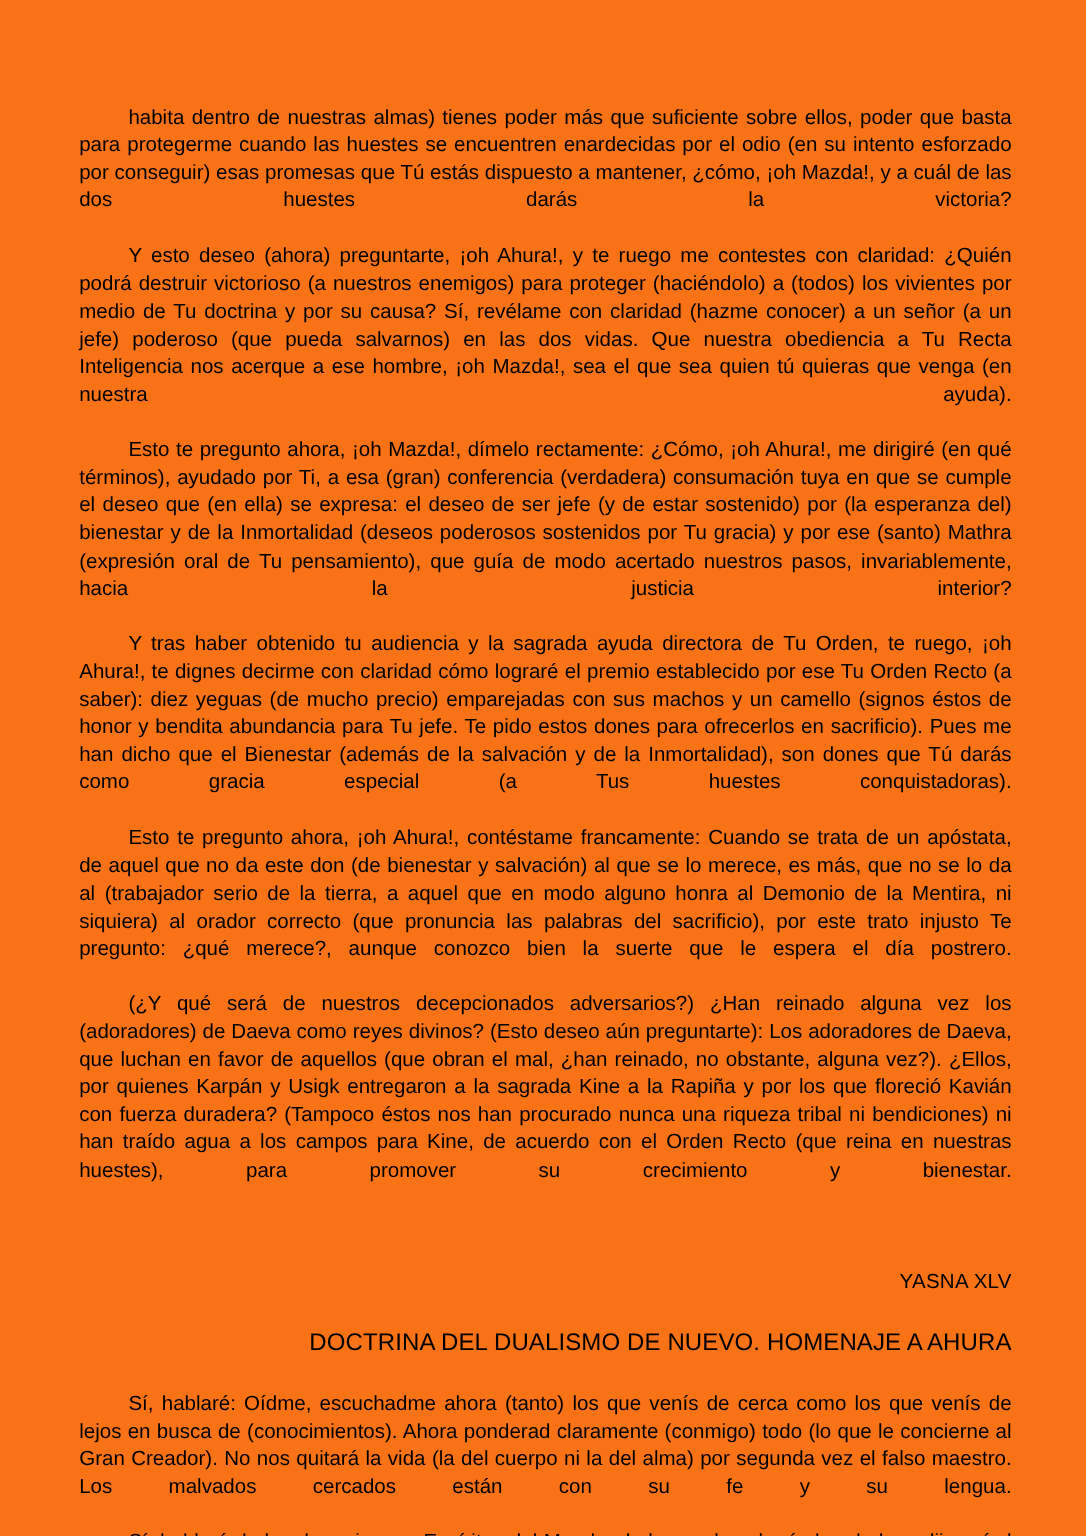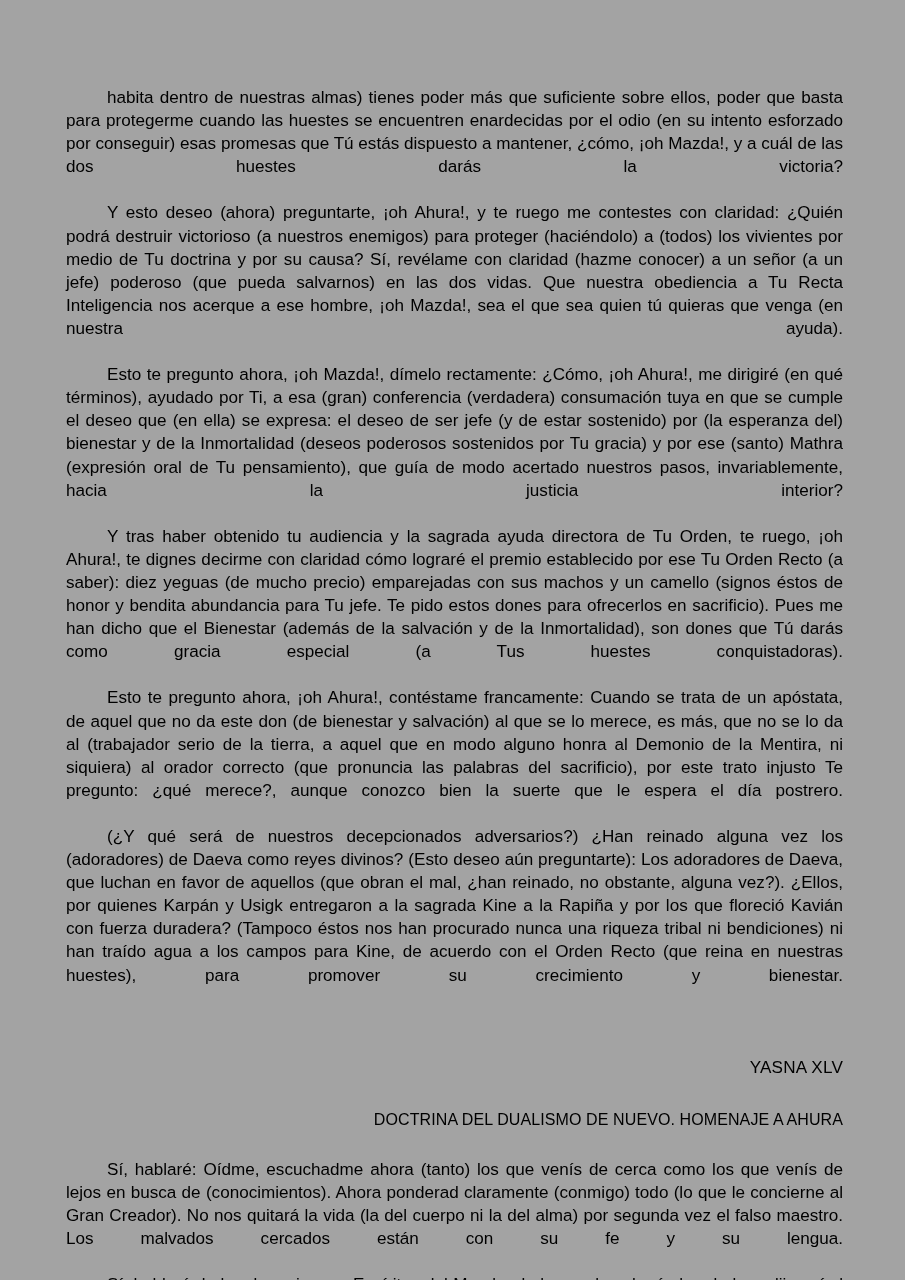--- a/index.html
+++ b/index.html
@@ -5,21 +5,21 @@
 <style>
   html, body {
     margin: 0;
     padding: 0;
     background: #ffffff;
   }
   .page {
     position: relative;
     width: 905px;
     height: 1280px;
-    background: #a3a3a3;
+    background: #f97316;
     margin: 0 auto;
     overflow: hidden;
     box-sizing: border-box;
     text-decoration: underline;
   }
   .text-column {
     position: absolute;
     left: 66px;
     top: 86px;
     width: 777px;
@@ -54,21 +54,21 @@
     font-weight: normal;
     color: #000000;
     text-align: right;
     line-height: 23.1px;
   }
   h2.section-title {
     font-size: 17.1px;
     letter-spacing: 0.2px;
   }
   h3.section-subtitle {
-    font-size: 16px;
+    font-size: 20px;
     letter-spacing: 0.1px;
     margin-top: 29px;
   }
   .after-heading-gap {
     height: 27px;
   }
 </style>
 </head>
 <body>
 

